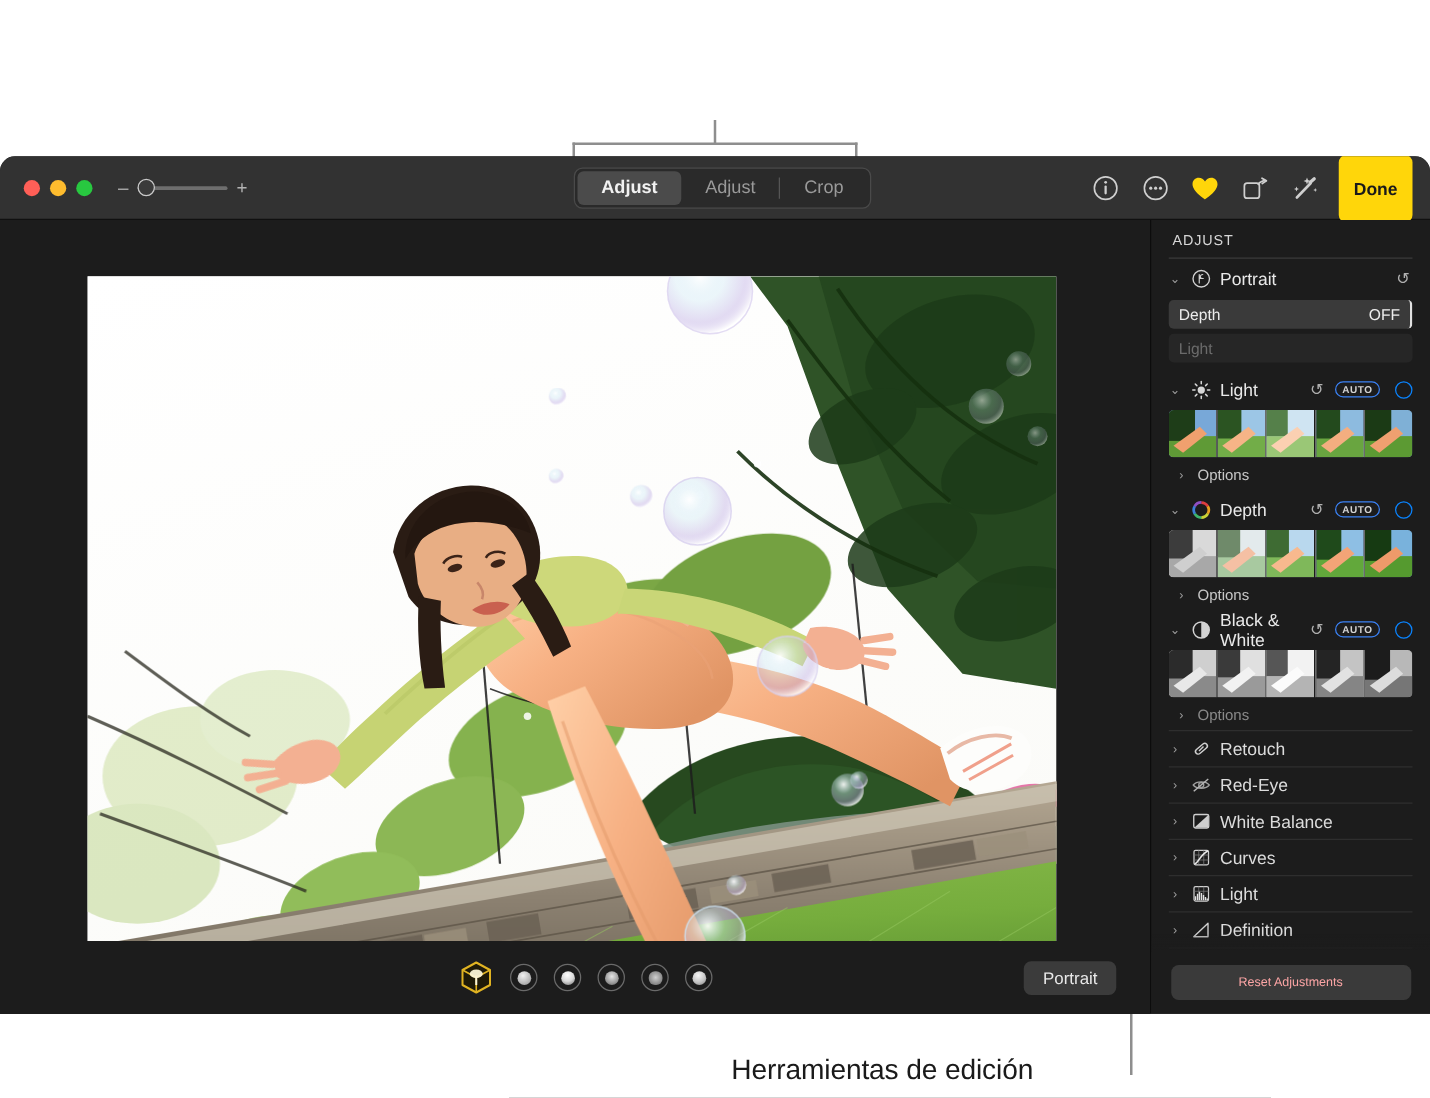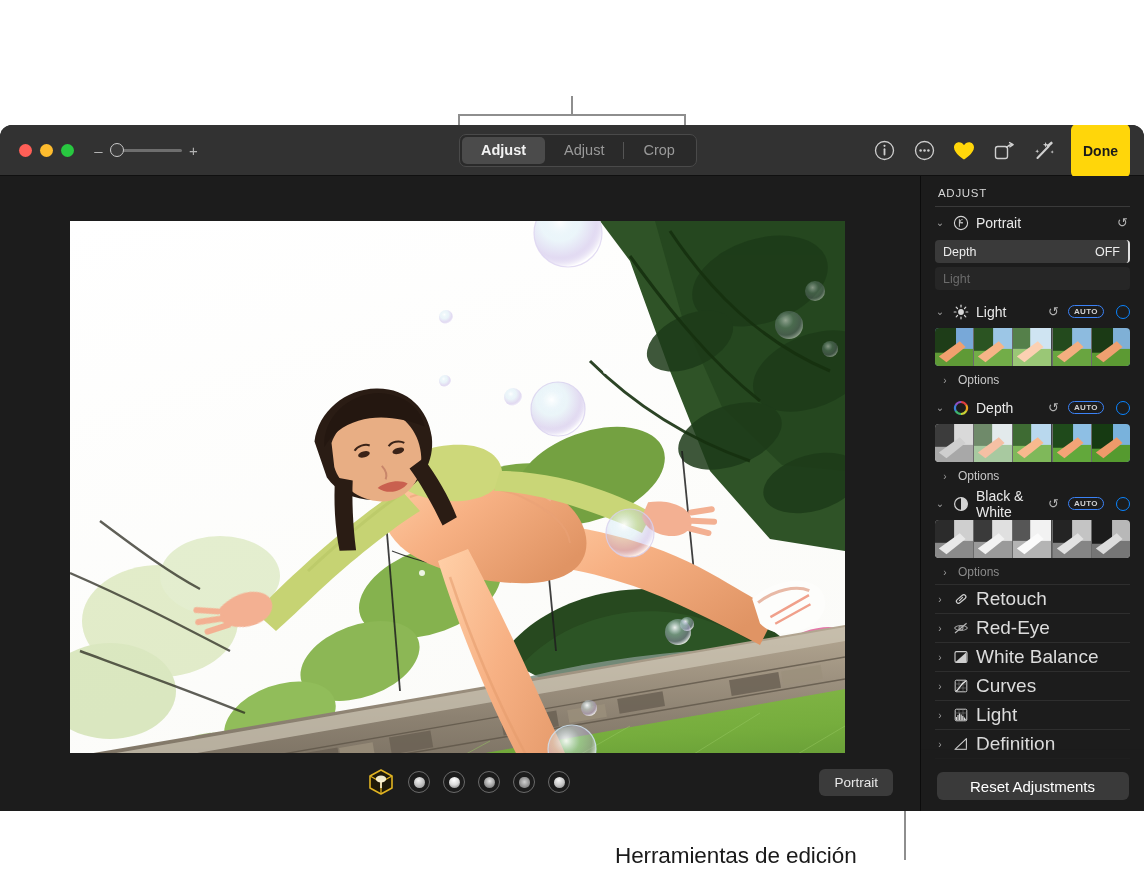--- a/index.html
+++ b/index.html
@@ -14,21 +14,21 @@
   
   .callout-text {
     position: absolute;
     color: #1a1a1a;
     font-size: 22.5px;
     line-height: 35px;
     white-space: pre-line;
     letter-spacing: -0.1px;
   }
   #callout-top { left: 569px; top: 2px; width: 430px; }
-  #callout-bottom { left: 615px; top: 838px; width: 340px; font-size: 22.5px; }
+  #callout-bottom { left: 585px; top: 838px; width: 340px; font-size: 22.5px; }
 
   .leader { position: absolute; background: #8e8e8e; }
 
   
   #lead-top-stem  { left: 571px; top: 96px;  width: 2px;  height: 20px; }
   #lead-top-bar   { left: 458px; top: 114px; width: 228px; height: 2px; }
   #lead-top-left  { left: 458px; top: 114px; width: 2px;  height: 20px; }
   #lead-top-right { left: 684px; top: 114px; width: 2px;  height: 20px; }
 
   
@@ -198,30 +198,30 @@
     display: flex; align-items: center; gap: 8px;
     height: 24px; padding-left: 5px;
   }
   .options-row .lbl { font-size: 12px; color: #c7c7c7; }
   .options-row .lbl.dim { color: #8a8a8a; }
 
   .list-row {
     display: flex; align-items: center; gap: 7px; height: 29px;
     border-top: 1px solid #2e2e2e;
   }
-  .list-row .sec-label { font-size: 19px; color: #dcdcdc; }
+  .list-row .sec-label { font-size: 14px; color: #dcdcdc; }
 
   .reset-bar {
     height: 50px; display: flex; align-items: center; justify-content: center;
     background: #1c1c1c;
   }
   .reset-btn {
     width: 192px; height: 28px; border-radius: 6px;
-    background: #3a3a3a; color: #ffffff;
-    font-size: 15px; border: none; font-family: inherit;
+    background: #3a3a3a; color: #fca5a5;
+    font-size: 10px; border: none; font-family: inherit;
   }
   .sb-fade {
     position: absolute; left: 0; right: 0; bottom: 0; height: 14px;
     background: linear-gradient(to bottom, rgba(28,28,28,0), #1c1c1c);
     pointer-events: none;
   }
 </style>
 </head>
 <body>
 

